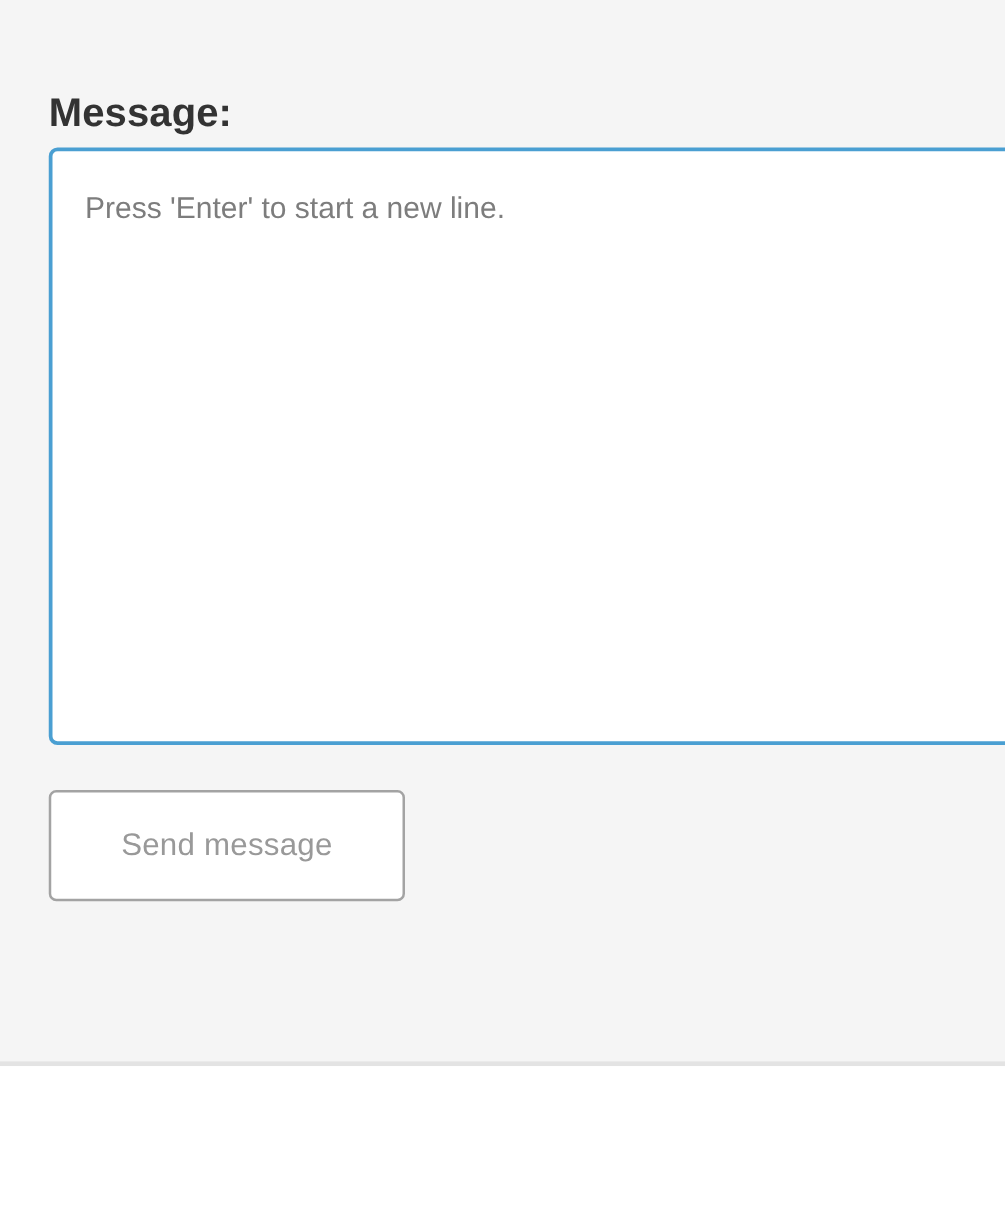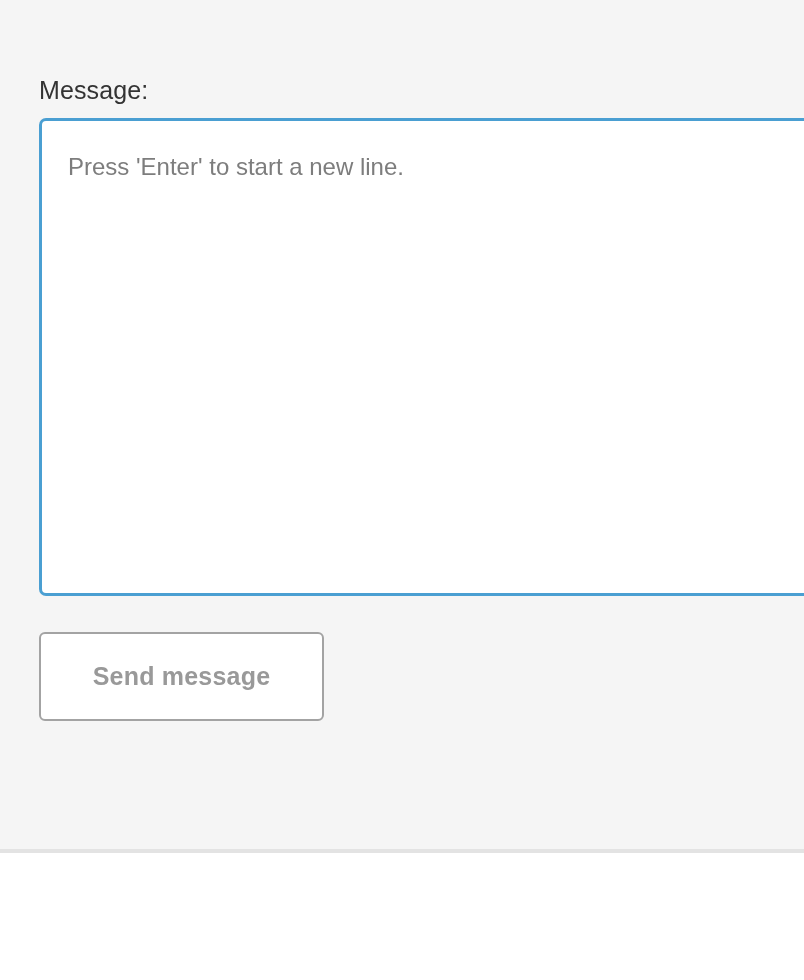--- a/index.html
+++ b/index.html
@@ -25,26 +25,26 @@
     height: 849px;
     background: #f5f5f5;
     box-sizing: border-box;
   }
 
   
   .message-label {
     position: absolute;
     left: 39px;
     top: 74px;
-    font-size: 25px;
+    font-size: 32px;
     line-height: 32px;
     color: #333333;
     letter-spacing: 0.1px;
     white-space: nowrap;
-    font-weight: 400;
+    font-weight: 700;
     text-align: center;
   }
 
   
   .message-textarea {
     position: absolute;
     left: 39px;
     top: 118px;
     width: 790px;           
     height: 478px;
@@ -72,21 +72,21 @@
     left: 39px;
     top: 632px;
     width: 285px;
     height: 89px;
     box-sizing: border-box;
     background: #ffffff;
     border: 2px solid #a3a3a3;
     border-radius: 6px;
     font-family: "Liberation Sans", "DejaVu Sans", sans-serif;
     font-size: 25px;
-    font-weight: bold;
+    font-weight: normal;
     color: #999999;
     letter-spacing: 0.2px;
     cursor: default;
     padding: 0;
     display: flex;
     align-items: center;
     justify-content: center;
   }
 
   

